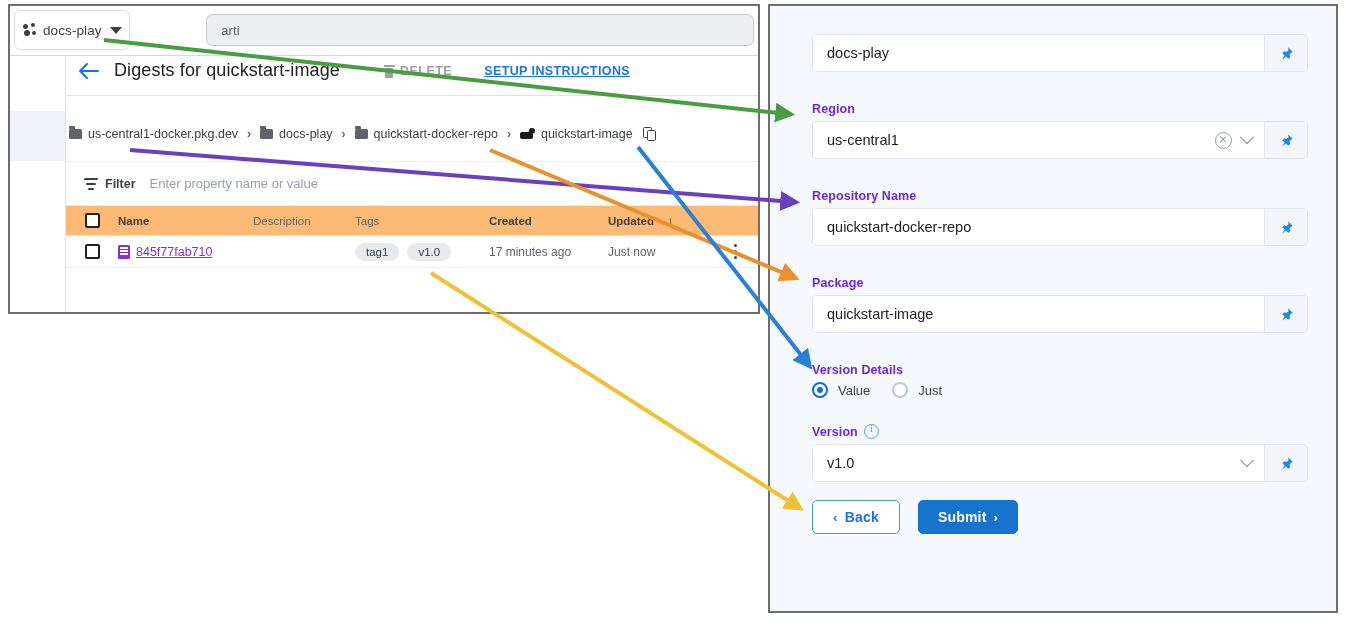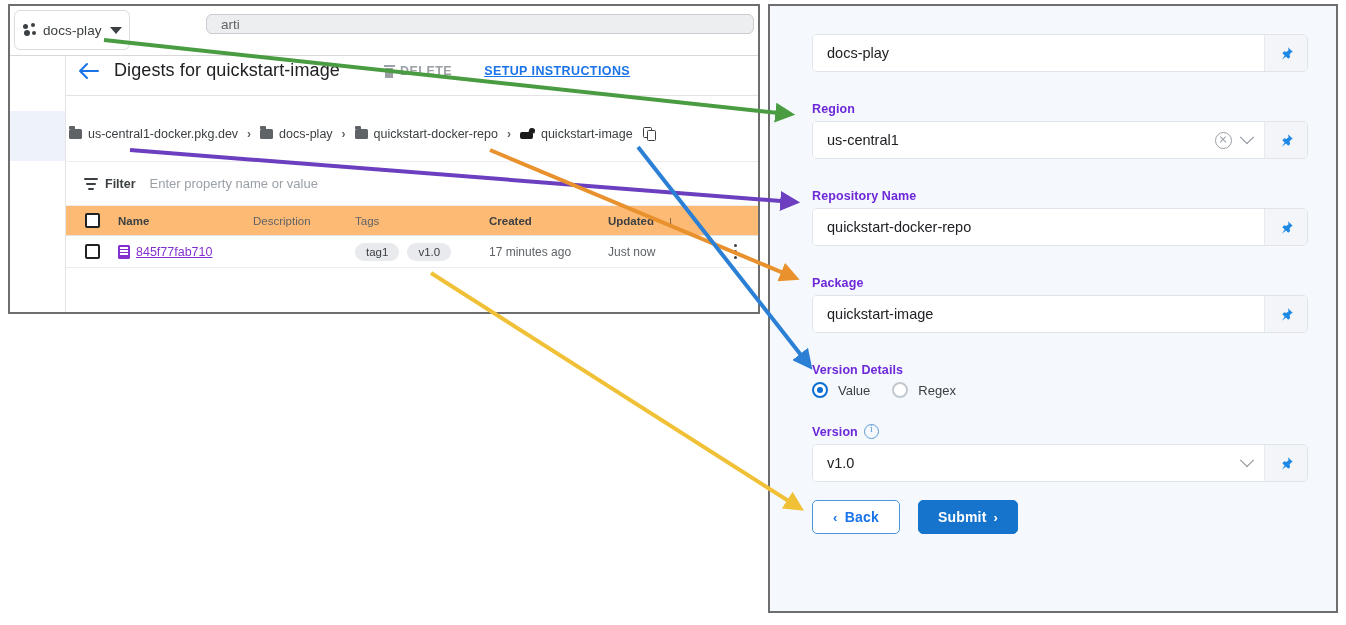--- a/index.html
+++ b/index.html
@@ -31,21 +31,21 @@
   .proj-icon i:nth-child(1){width:5px;height:5px;left:0;top:1px;}
   .proj-icon i:nth-child(2){width:4px;height:4px;left:8px;top:0px;}
   .proj-icon i:nth-child(3){width:6px;height:6px;left:1px;top:7px;}
   .proj-icon i:nth-child(4){width:4px;height:4px;left:9px;top:8px;}
   .proj-name{font-size:13.5px;color:#3c4043;letter-spacing:.1px;}
   .caret-down{
     width:0;height:0;border-left:6px solid transparent;border-right:6px solid transparent;
     border-top:7px solid #3c4043;margin-left:2px;
   }
   .omnibox{
-    position:absolute;left:196px;top:8px;right:4px;height:20px;
+    position:absolute;left:196px;top:8px;right:4px;height:32px;
     background:#eceef0;border:1px solid #c9ccd0;border-radius:6px;
     display:flex;align-items:center;padding-left:14px;box-sizing:border-box;
   }
   .omnibox span{font-size:13.5px;color:#5f6368;}
 
   
   .rail{
     position:absolute;left:0;top:50px;width:56px;bottom:0;background:#fff;
     border-right:1px solid #e3e3e3;box-sizing:border-box;
   }
@@ -345,21 +345,21 @@
               <path d="M9.6 1.2 L14.8 6.4 L12.9 7 L11.2 9.4 L11.9 11.6 L9.9 13.6 L7.4 11.1 L3.2 14.6 L6.0 10.0 L3.6 7.6 L5.6 5.6 L7.8 6.3 L10.2 4.6 Z" fill="#1e88e5"></path>
             </svg>
         </span>
       </div>
 
       <div class="field-label">Version Details</div>
       <div class="radio-row">
         <span class="radio on"></span>
         <span class="radio-lbl">Value</span>
         <span class="radio"></span>
-        <span class="radio-lbl">Regex</span>
+        <span class="radio-lbl">Just</span>
       </div>
 
       <div class="lbl-row">
         <span class="field-label" style="margin-bottom:0;">Version</span>
         <span class="info-ico"></span>
       </div>
       <div class="field-row" style="margin-bottom:18px;">
         <span class="field-input">v1.0</span>
         <span class="field-adorn">
           <span class="chev"></span>

